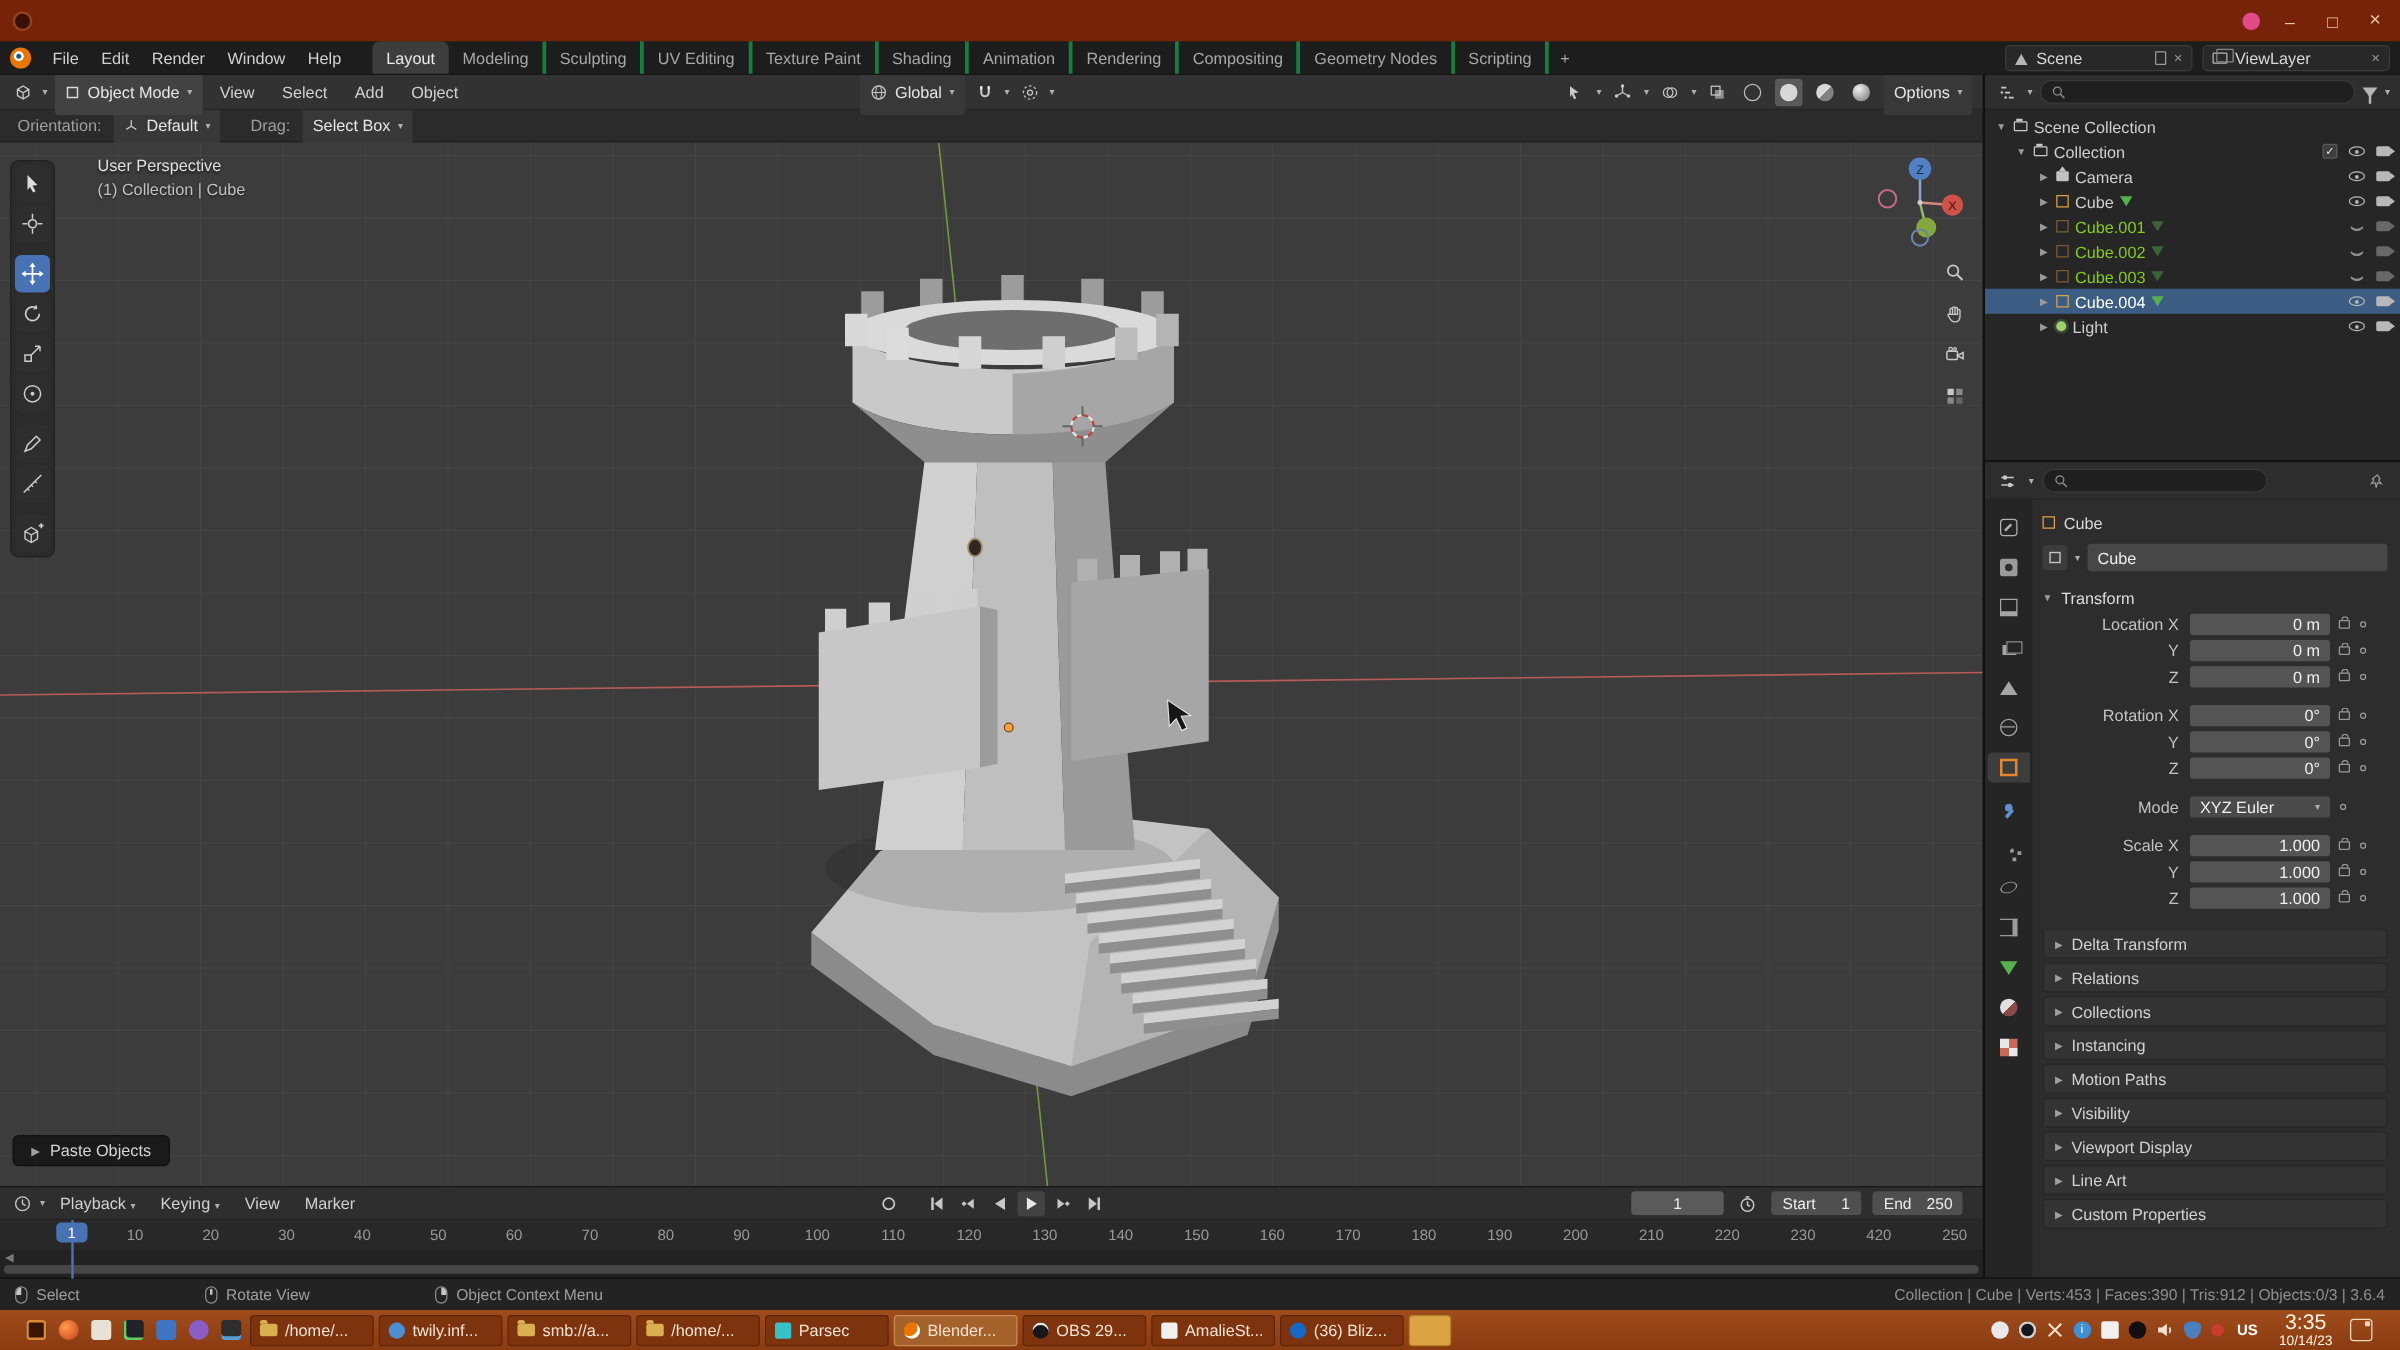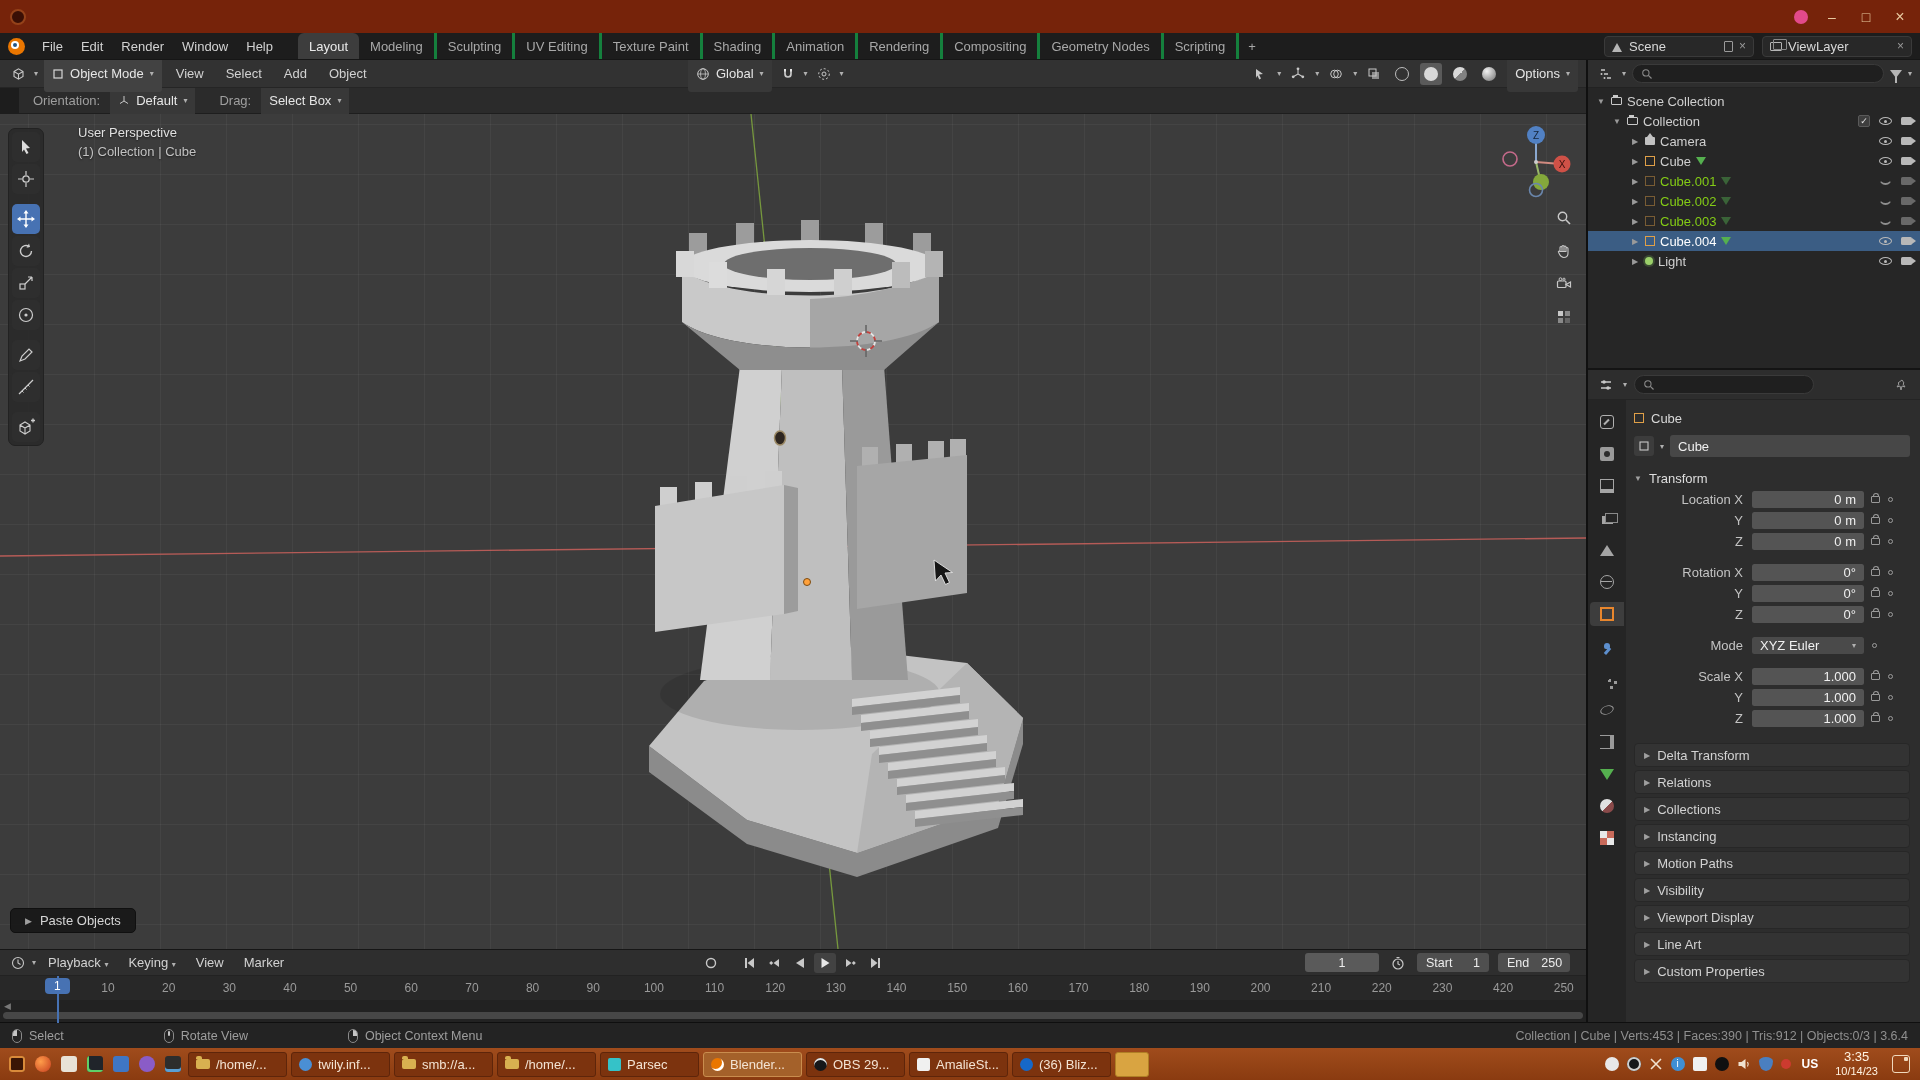--- a/index.html
+++ b/index.html
@@ -48,21 +48,21 @@
   .hicon{display:flex;align-items:center;justify-content:center;width:20px;height:20px;}
   .sph{width:14px;height:14px;border-radius:50%;}
   .sph.wire{border:1.3px solid #bdbdbd;}
   .sph.solid{background:#d8d8d8;}
   .sph.mat{background:linear-gradient(135deg,#d9d9d9 50%,#828282 50%);}
   .sph.rend{background:radial-gradient(circle at 35% 30%,#f2f2f2,#6f6f6f);}
   .shade-btn{display:flex;align-items:center;justify-content:center;width:22px;height:22px;border-radius:3px;}
   .shade-btn.active{background:#5a5a5a;}
 
   
-  .vp-toolrow{height:26px;background:#2b2b2b;display:flex;align-items:center;padding:0 14px;gap:10px;border-bottom:1px solid #1e1e1e;margin-left:19px;}
+  .vp-toolrow{height:26px;background:#2b2b2b;display:flex;align-items:center;padding:0 14px;gap:10px;border-bottom:1px solid #1e1e1e;}
   .trlabel{color:#9f9f9f;}
   .dd.dark{background:#383838;}
 
   
   .viewport3d{flex:1;position:relative;background:#3c3c3c;overflow:hidden;}
   .vp-grid{position:absolute;inset:0;background-image:linear-gradient(rgba(255,255,255,0.045) 1px,transparent 1px),linear-gradient(90deg,rgba(255,255,255,0.045) 1px,transparent 1px);background-size:66px 50px;background-position:28px 10px;}
   .vp-scene{position:absolute;inset:0;}
   .vp-text{position:absolute;left:78px;top:10px;line-height:1.45;text-shadow:0 1px 2px rgba(0,0,0,.6);}
   .vp-text .l1{color:#e0e0e0;}
   .vp-text .l2{color:#c2c2c2;}
@@ -178,34 +178,34 @@
   
   .statusbar{position:absolute;bottom:32px;left:0;right:0;height:26px;background:#232323;border-top:1px solid #0f0f0f;display:flex;align-items:center;padding:0 12px;gap:100px;color:#9e9e9e;font-size:12.5px;}
   .hint{display:flex;align-items:center;gap:7px;}
   .mbtn{width:10px;height:14px;border:1px solid #8a8a8a;border-radius:5px;position:relative;display:inline-block;}
   .mbtn.l::before{content:'';position:absolute;left:0;top:0;width:4px;height:6px;background:#c5c5c5;border-radius:4px 0 0 0;}
   .mbtn.m::before{content:'';position:absolute;left:3px;top:1px;width:2.5px;height:5px;background:#c5c5c5;border-radius:2px;}
   .mbtn.r::before{content:'';position:absolute;right:0;top:0;width:4px;height:6px;background:#c5c5c5;border-radius:0 4px 0 0;}
   .stats{margin-left:auto;color:#8f8f8f;}
 
   
-  .taskbar{position:absolute;bottom:0;left:0;right:0;height:32px;background:linear-gradient(#a04c1c,#8a3b10);display:flex;align-items:center;padding:0 6px;gap:4px;}
+  .taskbar{position:absolute;bottom:0;left:0;right:0;height:32px;background:linear-gradient(#a04c1c,#8a3b10);display:flex;align-items:center;padding:0 18px;gap:4px;}
   .launcher{width:22px;height:22px;display:flex;align-items:center;justify-content:center;border-radius:3px;}
   .l-ico{width:16px;height:16px;border-radius:50%;}
   .task-btn{height:25px;width:99px;background:#7c330e;border:1px solid #5e250a;border-radius:3px;display:flex;align-items:center;gap:6px;padding:0 7px;color:#f3e3d3;overflow:hidden;white-space:nowrap;}
   .task-btn.active{background:#a4612a;border-color:#c98d4e;}
   .task-btn.blank{width:34px;background:#d9a441;border-color:#b07f25;}
   .ai{width:13px;height:13px;border-radius:2px;flex:none;}
   .ai-folder{width:14px;height:10px;background:#d8b050;border-radius:2px;position:relative;flex:none;}
   .ai-folder::before{content:'';position:absolute;top:-3px;left:0;width:6px;height:3px;background:#d8b050;border-radius:2px 2px 0 0;}
   .tray{margin-left:auto;display:flex;align-items:center;gap:8px;padding-right:4px;}
   .tr{width:14px;height:14px;border-radius:50%;}
   .kbd{color:#ffffff;font-weight:bold;font-size:12px;padding:0 3px;}
   .clock{display:flex;flex-direction:column;align-items:center;line-height:1.15;color:#fff3e2;padding:0 6px;}
-  .clock .t{font-size:13px;}
+  .clock .t{font-size:17px;}
   .clock .d{font-size:11px;}
   .notif{width:18px;height:18px;border:1.5px solid #f0d9bd;border-radius:3px;position:relative;}
   .notif::after{content:'';position:absolute;right:1px;top:1px;width:4px;height:4px;background:#f0d9bd;border-radius:1px;}
 </style>
 </head>
 <body>
 
 <div class="titlebar">
   <span class="tb-appicon"></span>
   <div class="tb-right">

